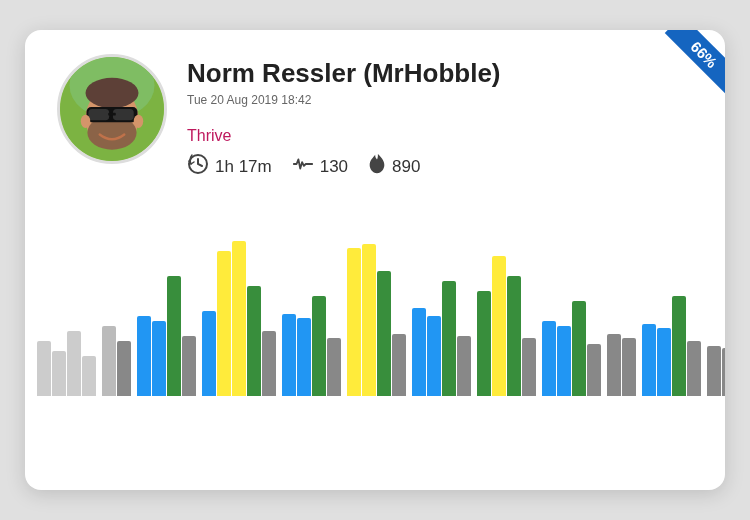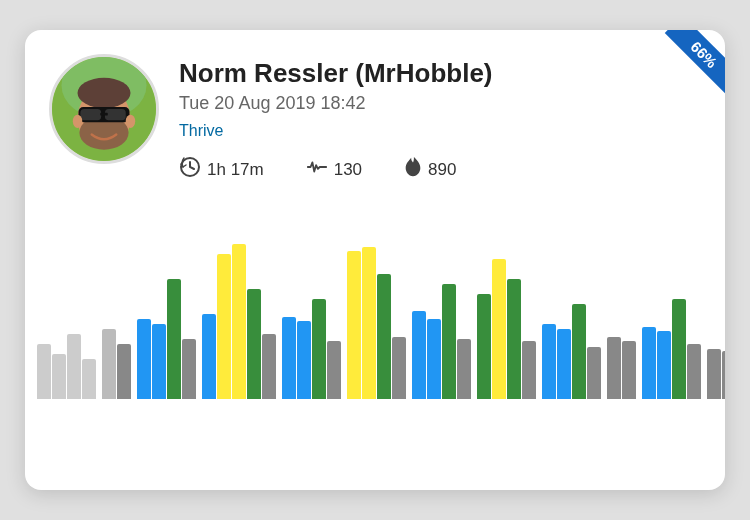--- a/index.html
+++ b/index.html
@@ -39,21 +39,21 @@
       font-size: 15px;
       font-weight: bold;
       padding: 4px 28px;
       transform: rotate(45deg);
       transform-origin: center;
       white-space: nowrap;
     }
     .header {
       display: flex;
       align-items: flex-start;
-      padding: 24px 24px 16px 24px;
+      padding: 24px 24px 16px 32px;
       gap: 20px;
     }
     .avatar {
       width: 110px;
       height: 110px;
       border-radius: 50%;
       overflow: hidden;
       flex-shrink: 0;
       border: 3px solid #ddd;
       background: #8BC34A;
@@ -71,34 +71,34 @@
       flex: 1;
       padding-top: 4px;
     }
     .user-name {
       font-size: 26px;
       font-weight: bold;
       color: #222;
       line-height: 1.2;
     }
     .date-time {
-      font-size: 18px;
+      font-size: 12px;
       color: #666;
       margin-top: 4px;
     }
     .platform {
       font-size: 16px;
-      color: #0369a1;
+      color: #be185d;
+      margin-top: 20px;
+    }
+    .stats {
+      display: flex;
+      align-items: flex-end;
+      gap: 20px;
       margin-top: 8px;
-    }
-    .stats {
-      display: flex;
-      align-items: flex-end;
-      gap: 42px;
-      margin-top: 16px;
     }
     .stat {
       display: flex;
       align-items: center;
       gap: 6px;
       font-size: 17px;
       color: #333;
     }
     .stat-icon {
       font-size: 20px;

